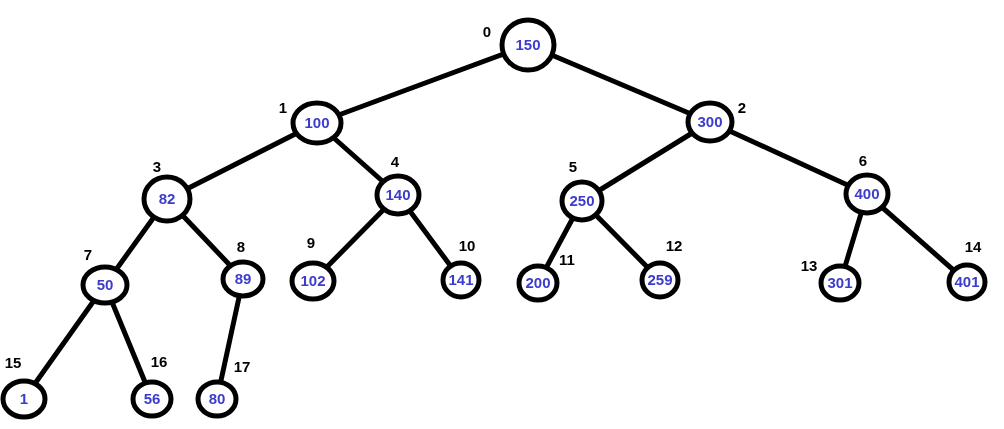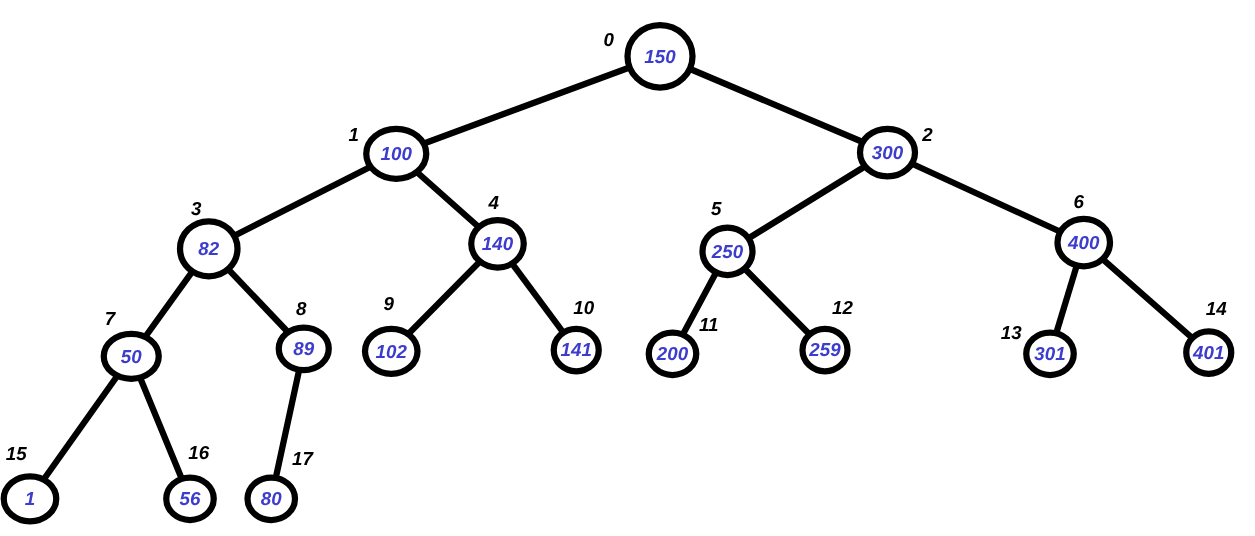--- a/index.html
+++ b/index.html
@@ -7,21 +7,20 @@
     padding: 0;
     background: #ffffff;
   }
   .canvas {
     position: relative;
     width: 1004px;
     height: 429px;
     background: #ffffff;
     overflow: hidden;
     font-family: "Liberation Sans", sans-serif;
-    font-style: italic;
   }
   svg text {
     font-family: "Liberation Sans", sans-serif;
     font-weight: bold;
   }
 </style>
 </head>
 <body>
 
 <div class="canvas">

